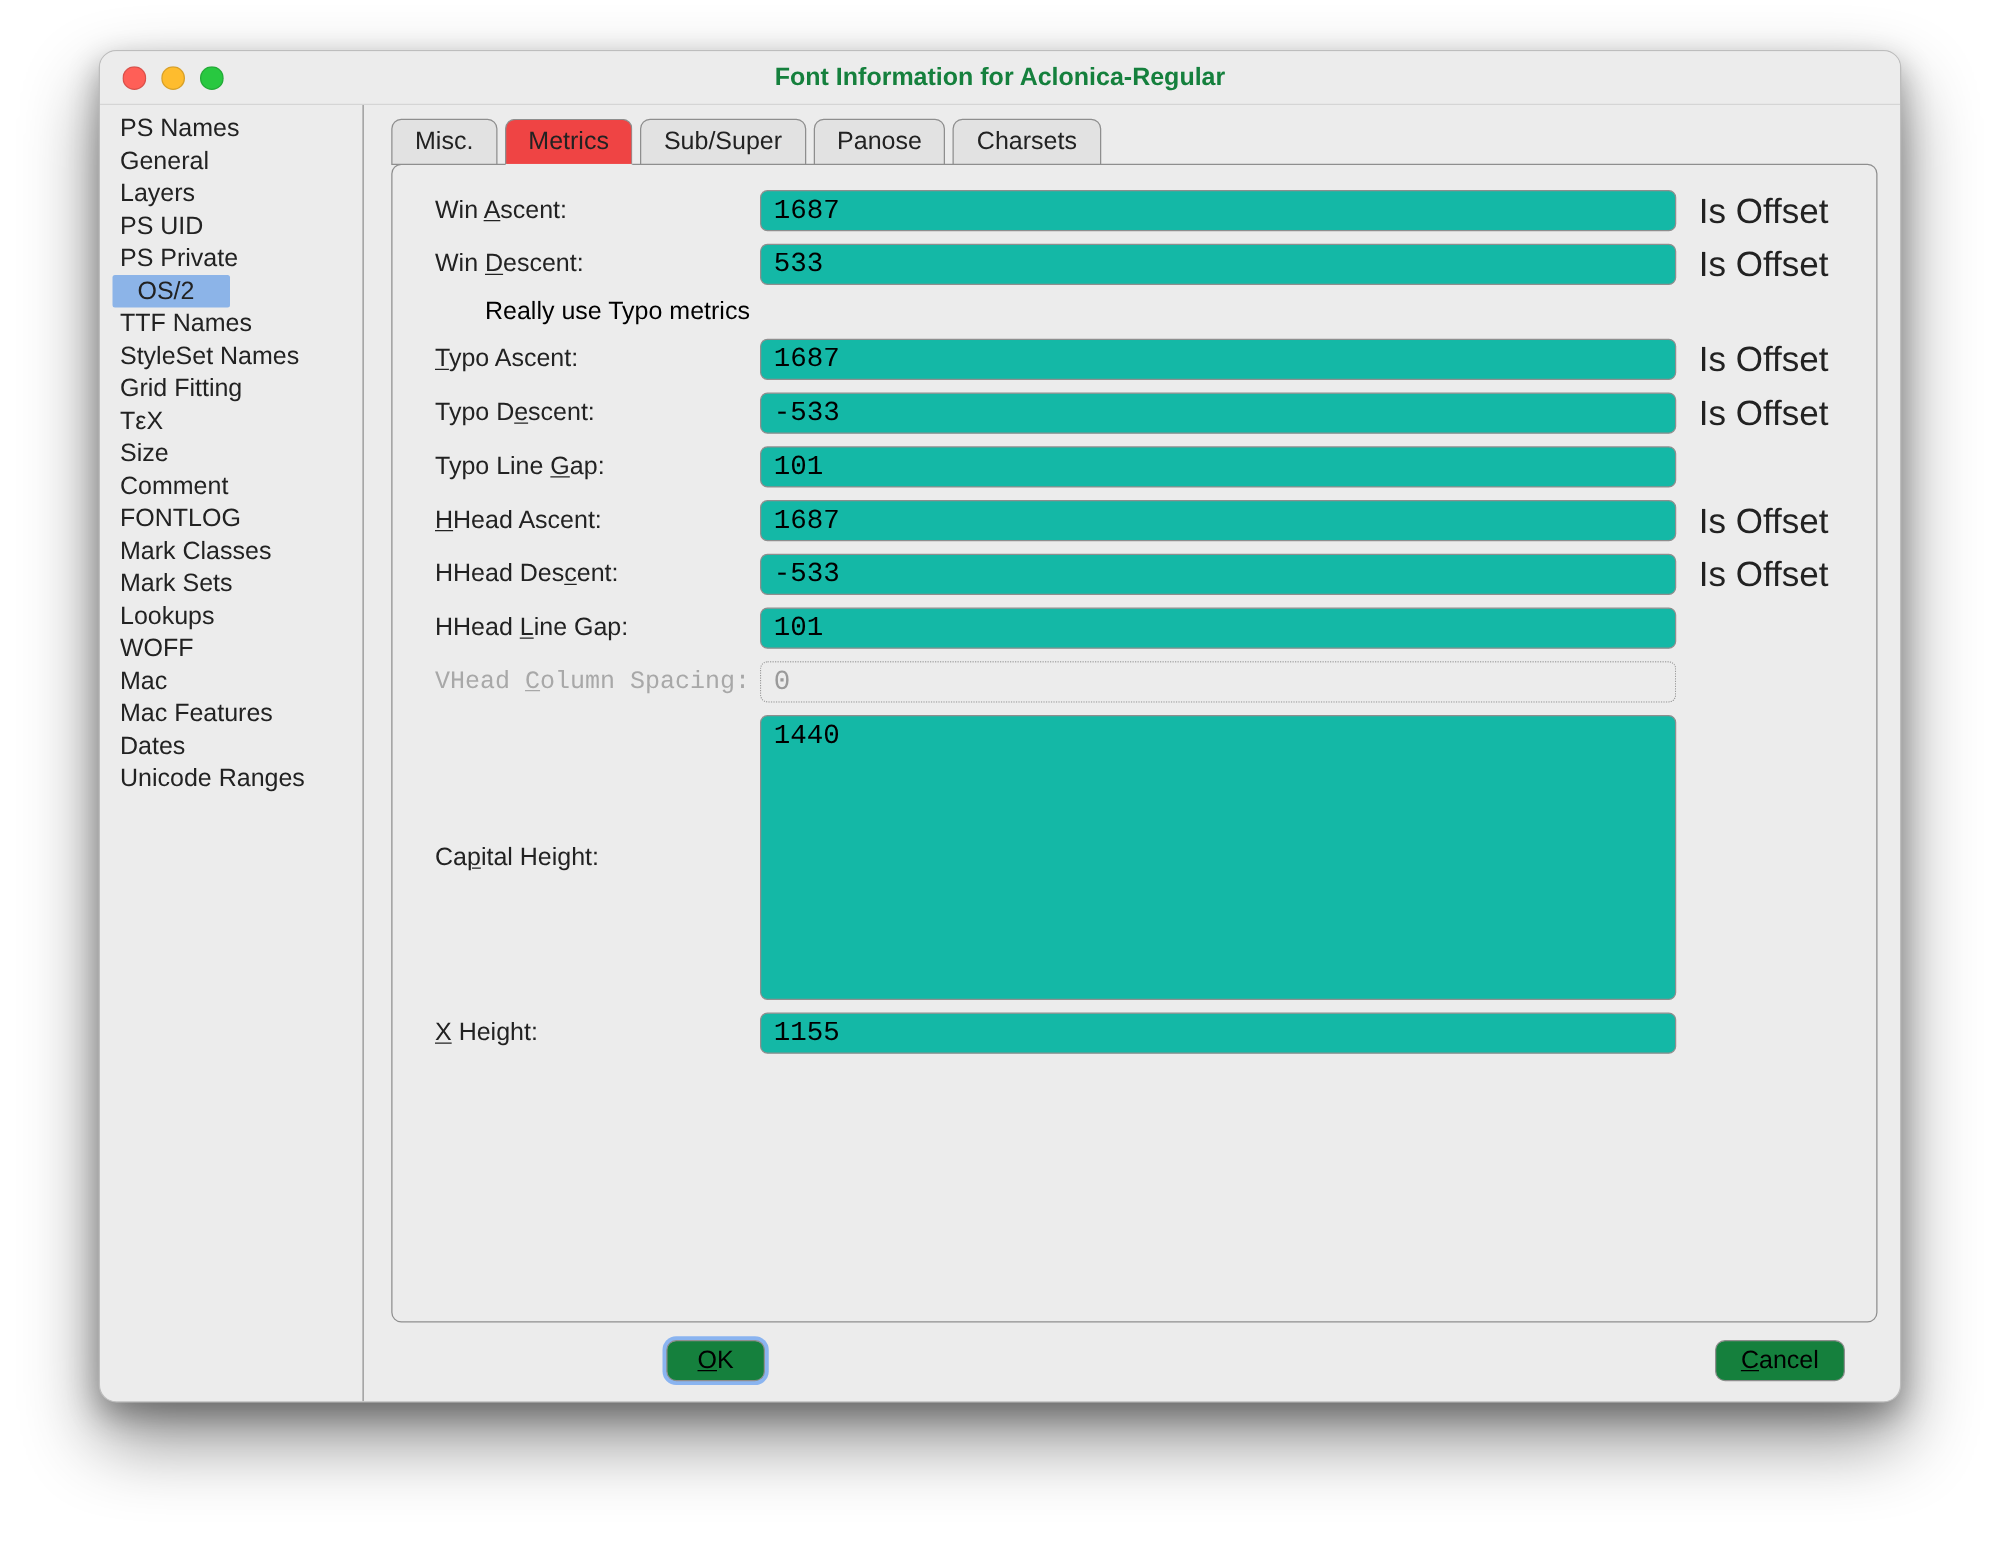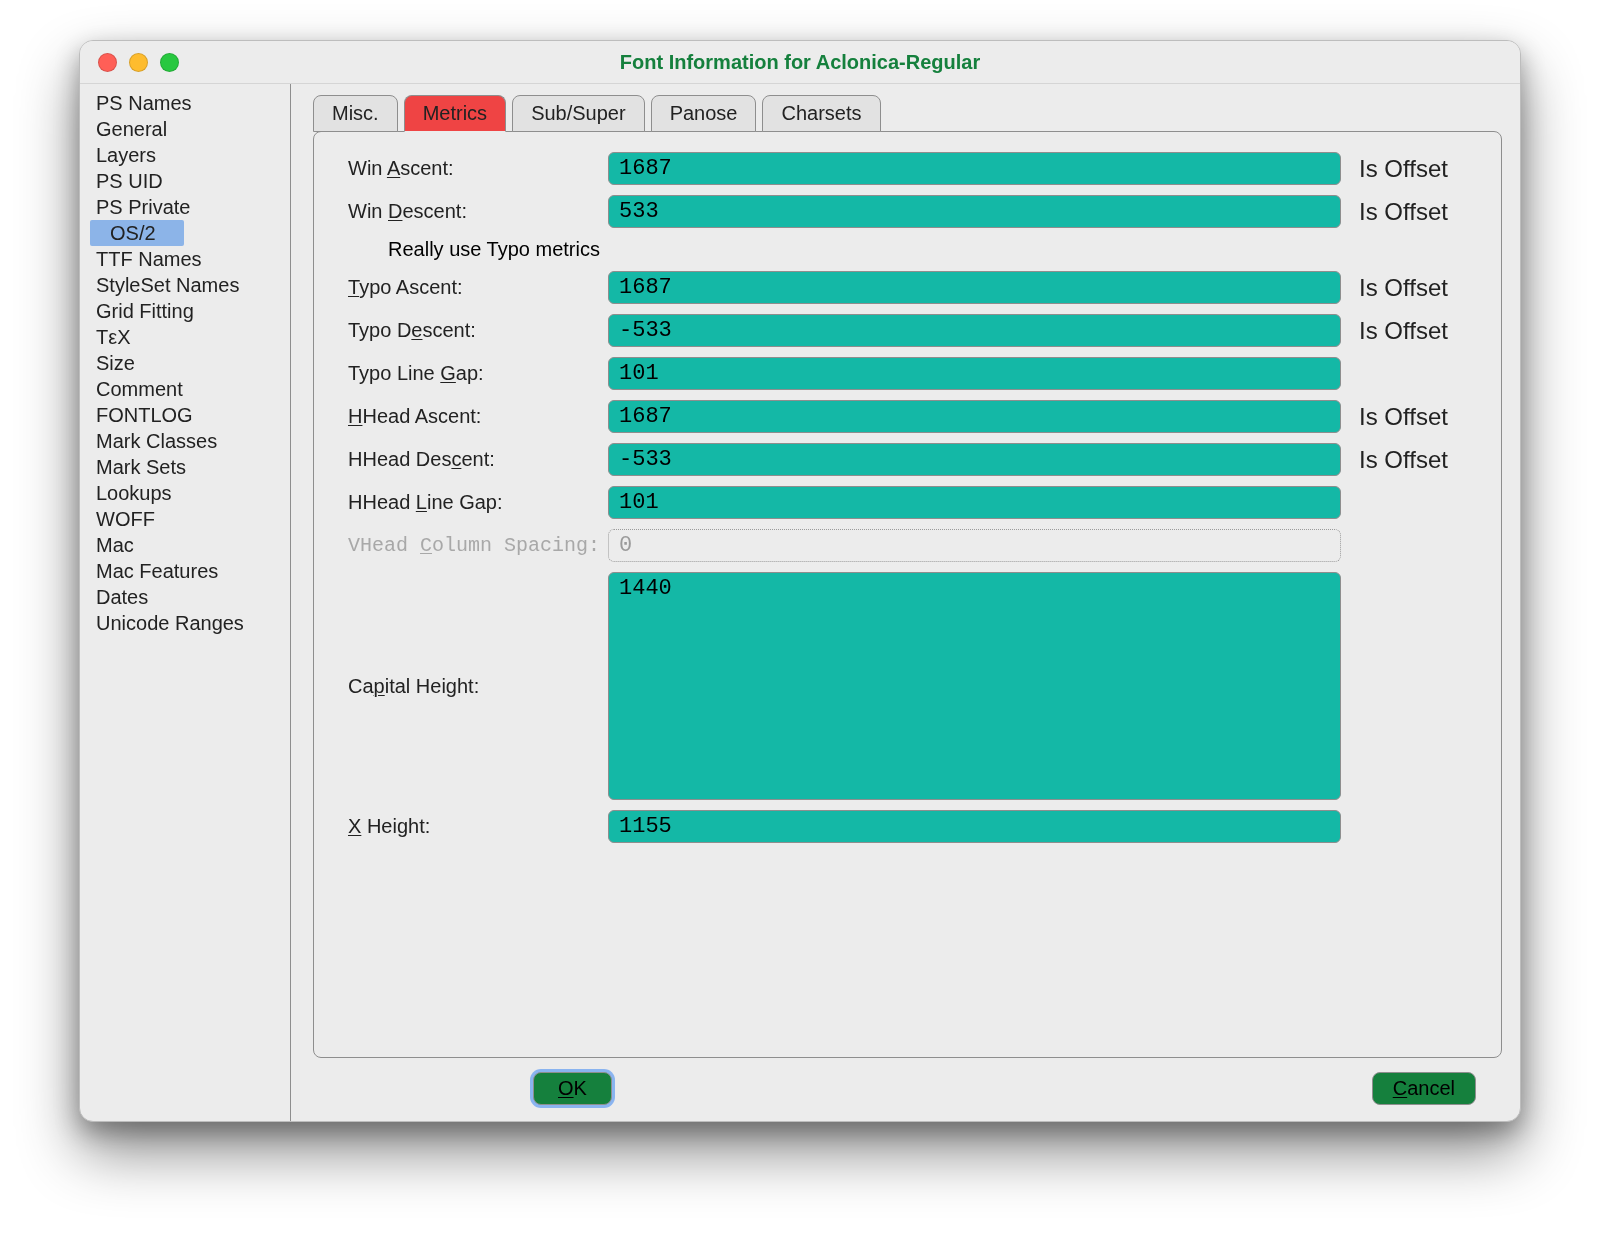--- a/index.html
+++ b/index.html
@@ -158,21 +158,21 @@
     border-radius: 6px;
     background: #14b8a6;
   }
   .row input.textfield.disabled {
     background: #ececec;
     border: 1px dotted #9a9a9a;
     color: #9a9a9a;
   }
   .row .trail {
     width: 120px;
-    font-size: 24px;
+    font-size: 28px;
     color: #222;
     text-align: left;
     padding-left: 18px;
   }
   .row .trail.empty { visibility: hidden; }
 
   .subrow {
     padding-left: 40px;
     font-size: 20px;
     margin-bottom: 10px;

